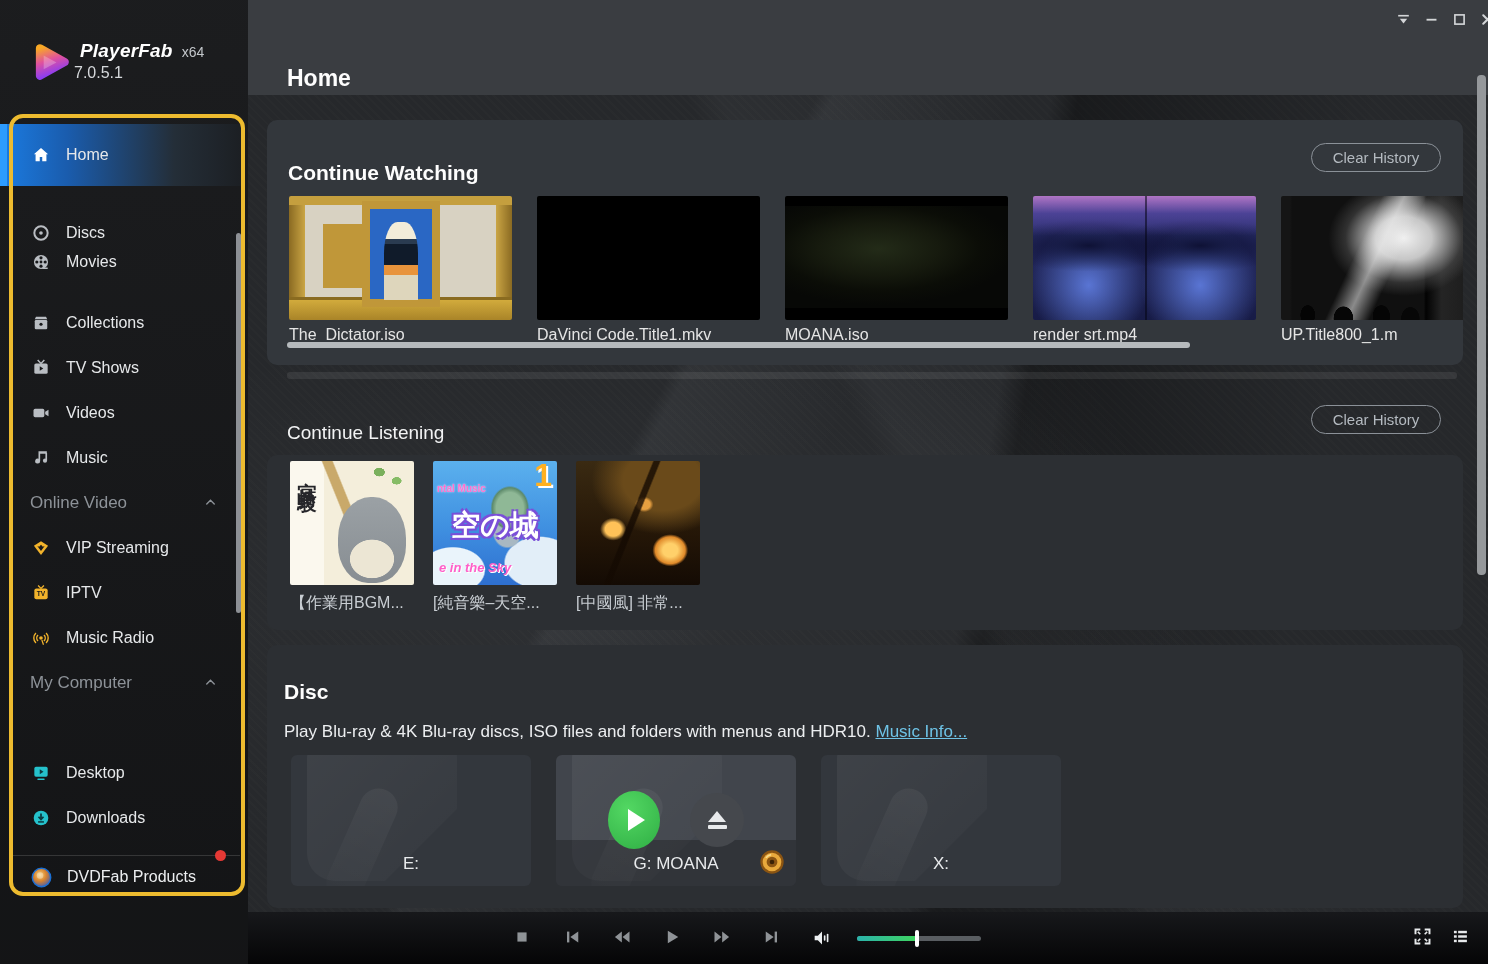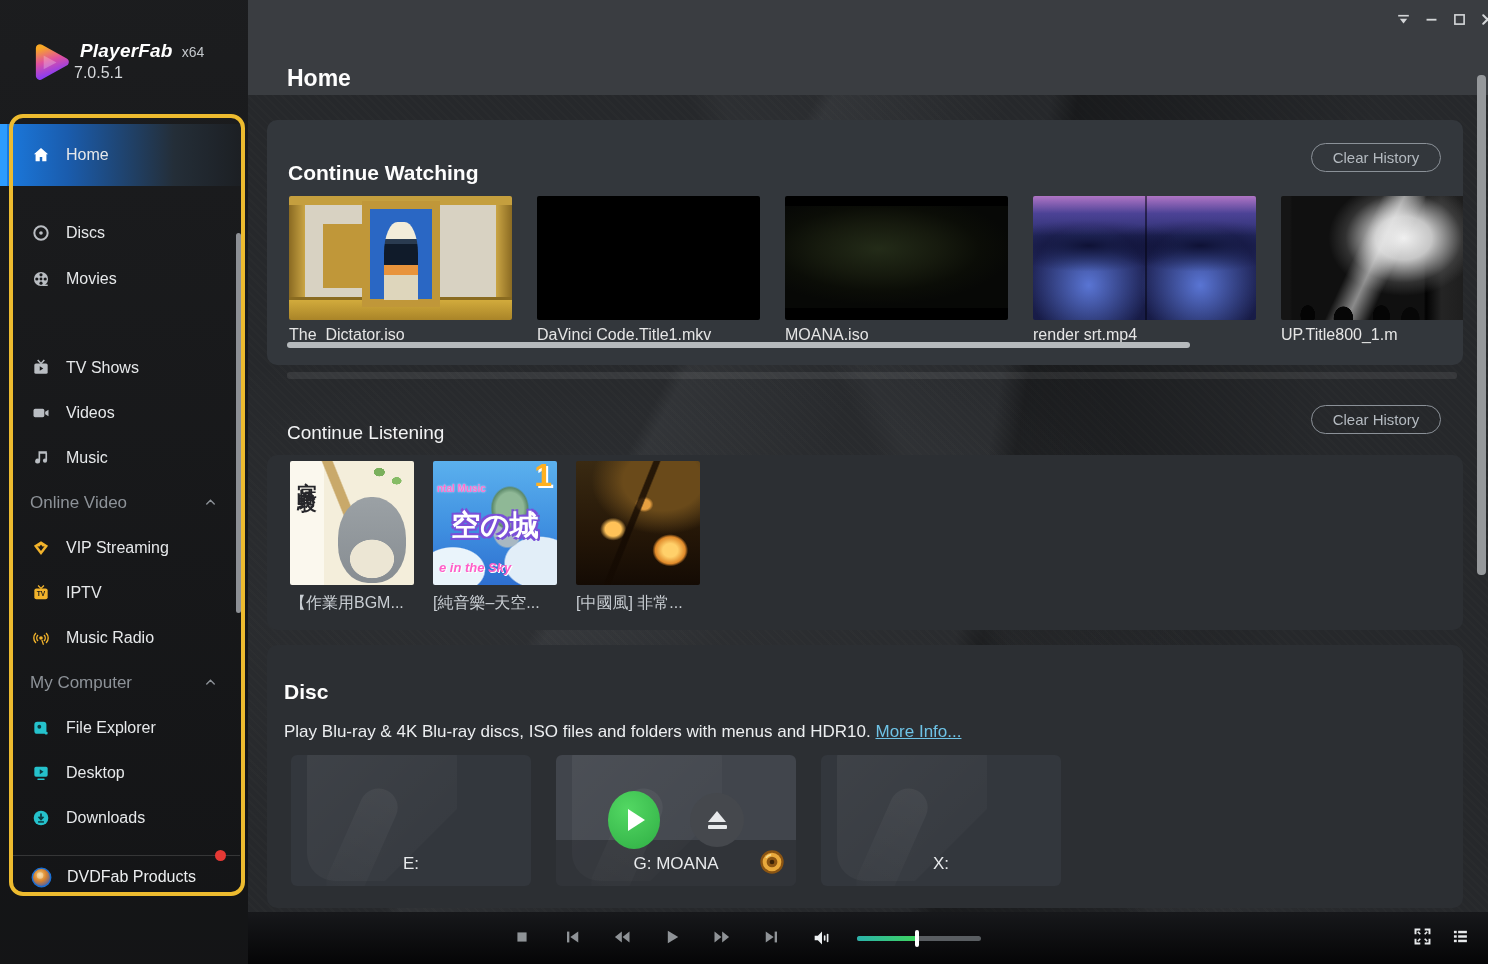--- a/index.html
+++ b/index.html
@@ -247,35 +247,46 @@
         <div class="nav-row" style="top: 210px;">
           <span class="nav-icon">
             <svg viewBox="0 0 24 24">
               <circle cx="12" cy="12" r="8" fill="none" stroke="currentColor" stroke-width="2.4"></circle>
               <circle cx="12" cy="12" r="2.2" fill="currentColor"></circle>
             </svg>
           </span>
           <span class="nav-label">Discs</span>
 
         </div>
-        <div class="nav-row" style="top: 256px;">
+        <div class="nav-row" style="top: 239px;">
           <span class="nav-icon">
             <svg viewBox="0 0 24 24">
               <circle cx="12" cy="12" r="8.5" fill="currentColor"></circle>
               <path d="M12 20.5h8v-2h-4z" fill="currentColor"></path>
               <circle cx="12" cy="12" r="1.7" fill="#17181a"></circle>
               <circle cx="12" cy="7" r="1.9" fill="#17181a"></circle>
               <circle cx="12" cy="17" r="1.9" fill="#17181a"></circle>
               <circle cx="7" cy="12" r="1.9" fill="#17181a"></circle>
               <circle cx="17" cy="12" r="1.9" fill="#17181a"></circle>
             </svg>
           </span>
           <span class="nav-label">Movies</span>
 
         </div>
+        <div class="nav-row" style="top: 300px;">
+          <span class="nav-icon">
+            <svg viewBox="0 0 24 24">
+              <path fill="currentColor" d="M6 4.5h12l1.5 3h-15z"></path>
+              <rect x="4.5" y="8.5" width="15" height="11" rx="1.5" fill="currentColor"></rect>
+              <circle cx="12" cy="13.5" r="1.9" fill="#17181a"></circle>
+            </svg>
+          </span>
+          <span class="nav-label">Collections</span>
+
+        </div>
         <div class="nav-row" style="top: 345px;">
           <span class="nav-icon">
             <svg viewBox="0 0 24 24">
               <path stroke="currentColor" stroke-width="1.8" fill="none" d="M8 2.5 12 6.5l4-4"></path>
               <rect x="4" y="6.5" width="16" height="12.5" rx="2" fill="currentColor"></rect>
               <path d="M10.5 10l4.2 2.7-4.2 2.7z" fill="#17181a"></path>
             </svg>
           </span>
           <span class="nav-label">TV Shows</span>
 
@@ -344,31 +355,20 @@
 
         </div>
         <div class="nav-row section" style="top: 660px;">
 
           <span class="nav-label">My Computer</span>
           <span class="nav-chevron">
             <svg viewBox="0 0 24 24">
               <path d="M6 14.5 12 8.5l6 6" stroke="currentColor" stroke-width="2.2" fill="none" stroke-linecap="round"></path>
             </svg>
           </span>
-        </div>
-        <div class="nav-row" style="top: 705px;">
-          <span class="nav-icon">
-            <svg viewBox="0 0 24 24">
-              <rect x="4" y="4.5" width="14.5" height="14.5" rx="3.5" fill="#25c2cc"></rect>
-              <circle cx="10" cy="10.5" r="2.3" fill="#0d3a40"></circle>
-              <rect x="16.5" y="16.5" width="3.4" height="3.4" rx="1" fill="#25c2cc"></rect>
-            </svg>
-          </span>
-          <span class="nav-label">File Explorer</span>
-
         </div>
         <div class="nav-row" style="top: 750px;">
           <span class="nav-icon">
             <svg viewBox="0 0 24 24">
               <rect x="4" y="4.5" width="16" height="12" rx="2" fill="#25c2cc"></rect>
               <path d="M10.5 7.5 15 10.5l-4.5 3z" fill="#0d3a40"></path>
               <rect x="7.5" y="18.5" width="9" height="2" rx="1" fill="#25c2cc"></rect>
             </svg>
           </span>
           <span class="nav-label">Desktop</span>
@@ -504,21 +504,21 @@
           </div>
           <figcaption class="listen-label">[中國風] 非常...</figcaption>
         </figure>
       </div>
   </section>
 
   <section class="panel panel-disc">
     <h2 class="section-title disc-title">Disc</h2>
     <p class="disc-desc">
       <span>Play Blu-ray &amp; 4K Blu-ray discs, ISO files and folders with menus and HDR10.</span>
-      <a class="more-info">More Info...</a>
+      <a class="more-info">Music Info...</a>
     </p>
     <div class="drive-row">
 
     <div class="drive">
 
           <div class="drive-label">E:</div>
         </div>
         <div class="drive loaded">
           <div class="label-strip"></div>
           <div class="drive-buttons">

